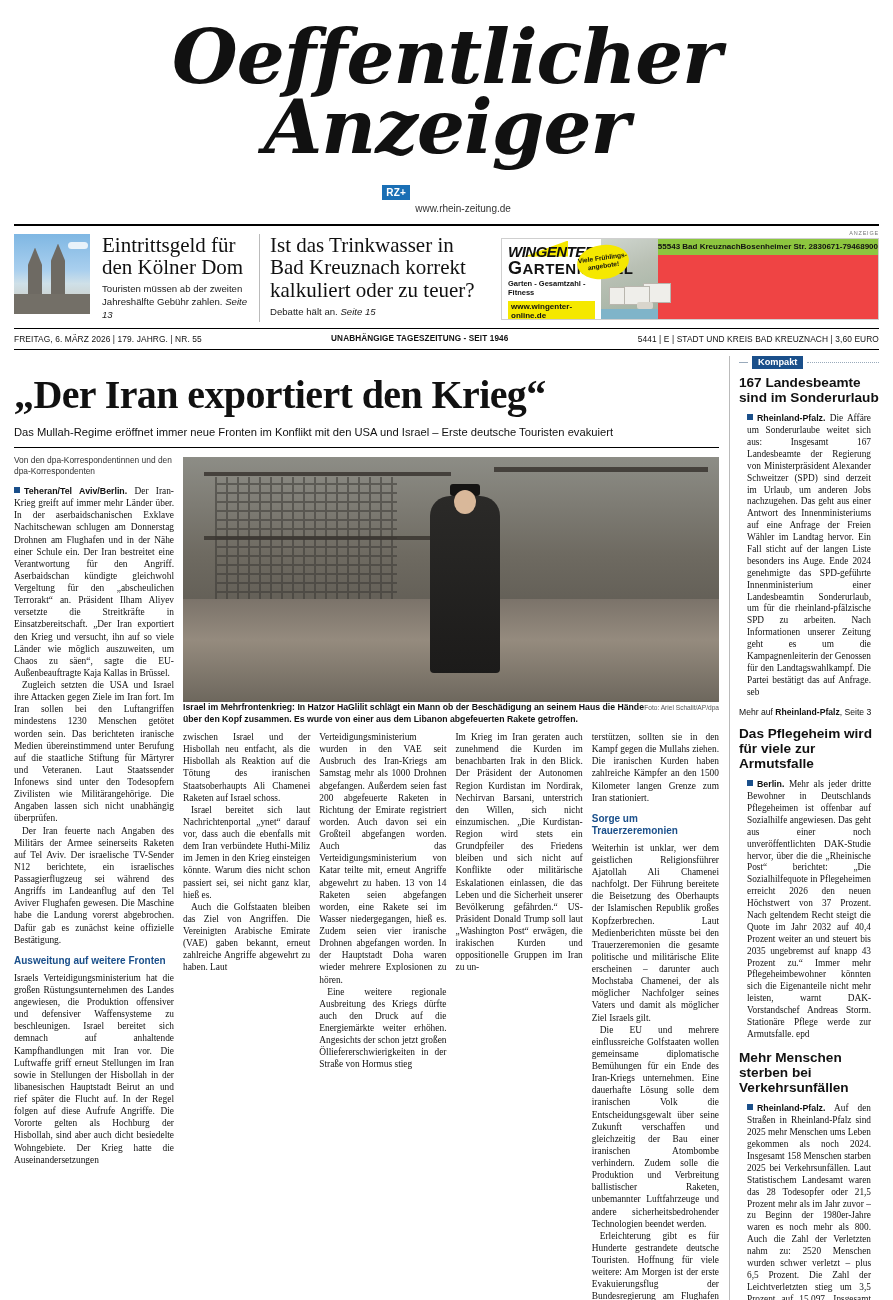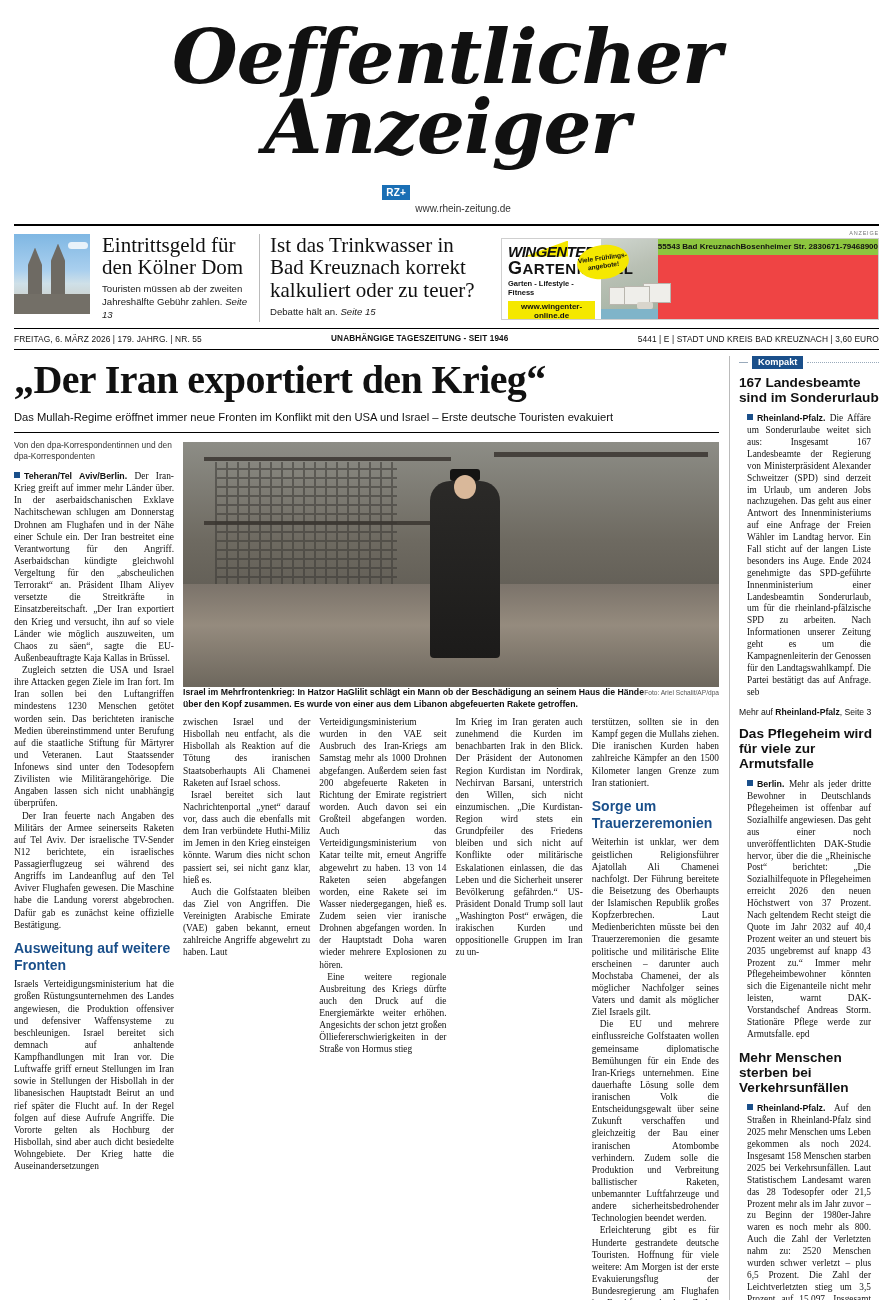--- a/index.html
+++ b/index.html
@@ -47,21 +47,21 @@
       background:#ef4444;overflow:hidden;position:relative;}
   .ad-top{flex:1;display:flex;position:relative;}
   .ad-left{width:56%;padding:5px 6px;position:relative;background:#fff;}
   .ad-brand{font-family:"Liberation Sans",sans-serif;font-weight:700;font-style:italic;
     font-size:15px;letter-spacing:-.5px;line-height:1;}
   .ad-brand2{font-family:"Liberation Sans",sans-serif;font-weight:700;font-size:15px;
     letter-spacing:.5px;line-height:1.05;}
   .ad-brand2 span:first-child{font-size:18px;}
   .ad-tag{font-family:"Liberation Sans",sans-serif;font-weight:700;font-size:7.5px;margin-top:2px;}
   .ad-url{display:inline-block;background:#f5e800;font-family:"Liberation Sans",sans-serif;
-    font-weight:700;font-size:8px;padding:1px 3px;margin-top:4px;text-align:center;}
+    font-weight:700;font-size:8px;padding:1px 3px;margin-top:4px;}
   .ad-right{flex:1;background:linear-gradient(160deg,#cfd6cf 0%,#b9c0b4 40%,#9fb0a0 100%);position:relative;}
   .ad-right .furn{position:absolute;background:#efeeea;border:1px solid #b9b6ae;}
   .ad-right .f1{left:8px;bottom:14px;width:26px;height:16px;}
   .ad-right .f2{left:42px;bottom:16px;width:26px;height:18px;}
   .ad-right .f3{right:8px;bottom:14px;width:24px;height:17px;}
   .ad-right .table{left:36px;bottom:10px;width:16px;height:7px;background:#d9d5cc;position:absolute;border-radius:2px;}
   .ad-right .pool{position:absolute;left:0;right:0;bottom:0;height:10px;background:#7fb4c9;}
   .ad-bubble{position:absolute;left:48%;top:6px;width:52px;height:34px;background:#f5e800;border-radius:50%;
       display:flex;align-items:center;justify-content:center;text-align:center;
       font-family:"Liberation Sans",sans-serif;font-weight:700;font-size:6.6px;line-height:1.25;
@@ -76,33 +76,33 @@
       font-family:"Liberation Sans",sans-serif;font-size:8.4px;letter-spacing:.1px;
       padding:5px 0 5px;color:#111;}
   .dateline .mid{font-weight:700;font-size:8.2px;}
 
   
   .main{display:flex;padding-top:6px;}
   .left-block{width:715px;padding-right:10px;box-sizing:border-box;}
   .right-rail{width:150px;border-left:1px solid #bbb;padding-left:9px;box-sizing:border-box;}
 
   .lead-head{font-size:40px;line-height:1.02;font-weight:700;font-family:"Liberation Serif",serif;
-      letter-spacing:-.6px;margin:4px 0 0;}
+      letter-spacing:-.6px;margin:19px 0 0;}
   .lead-sub{font-family:"Liberation Sans",sans-serif;font-size:11.2px;line-height:1.3;
       margin-top:9px;color:#111;}
   .lead-rule{border-top:1px solid #000;margin-top:8px;}
 
   .cols4{display:flex;gap:9px;margin-top:7px;}
   .col{width:170px;}
   .byline{font-family:"Liberation Sans",sans-serif;font-size:8.4px;line-height:1.35;color:#333;margin-bottom:7px;}
   p.bd{font-size:9.4px;line-height:1.29;text-align:justify;margin:0 0 0;text-indent:0;hyphens:auto;}
   p.bd+p.bd{text-indent:8px;}
   .dateline-marker{display:inline-block;width:6px;height:6px;background:#1a4f8a;margin-right:4px;vertical-align:1px;}
   .place{font-family:"Liberation Sans",sans-serif;font-weight:700;font-size:8.8px;}
-  .subhead{font-family:"Liberation Sans",sans-serif;font-weight:700;font-size:14px;
+  .subhead{font-family:"Liberation Sans",sans-serif;font-weight:700;font-size:10px;
       color:#1a4f8a;line-height:1.2;margin:9px 0 5px;}
 
   
   .photo-wrap{margin-top:2px;}
   .photo{width:100%;height:245px;position:relative;overflow:hidden;background:#6f6a62;}
   .ph-sky{position:absolute;inset:0;background:linear-gradient(180deg,#8d8d86 0%,#6e6a61 40%,#4e4a43 100%);}
   .ph-rubble{position:absolute;left:0;right:0;bottom:0;height:42%;
       background:linear-gradient(180deg,#7b736a 0%,#958b7e 40%,#6d675d 100%);}
   .ph-beam{position:absolute;background:#3a3530;opacity:.85;}
   .ph-man{position:absolute;left:46%;top:16%;width:70px;height:72%;
@@ -176,21 +176,21 @@
     <div class="ad-wrap">
       <div class="anzeige">ANZEIGE</div>
       <div class="ad">
         <div class="ad-top">
           <div class="ad-left">
             <div class="ad-sunray"></div>
             <div class="ad-brand" style="position:relative;z-index:2;">WINGENTER</div>
             <div class="ad-brand2" style="position:relative;z-index:2;">
               <span>G</span><span>ARTENMÖBEL</span>
             </div>
-            <div class="ad-tag">Garten - Lifestyle - Fitness</div>
+            <div class="ad-tag">Garten - Gesamtzahl - Fitness</div>
             <div class="ad-url">www.wingenter-online.de</div>
           </div>
           <div class="ad-right">
             <div class="furn f1"></div>
               <div class="furn f2"></div>
               <div class="furn f3"></div>
             <div class="table"></div>
               <div class="pool"></div>
           </div>
           <div class="ad-bubble">Viele Frühlings-angebote!</div>

